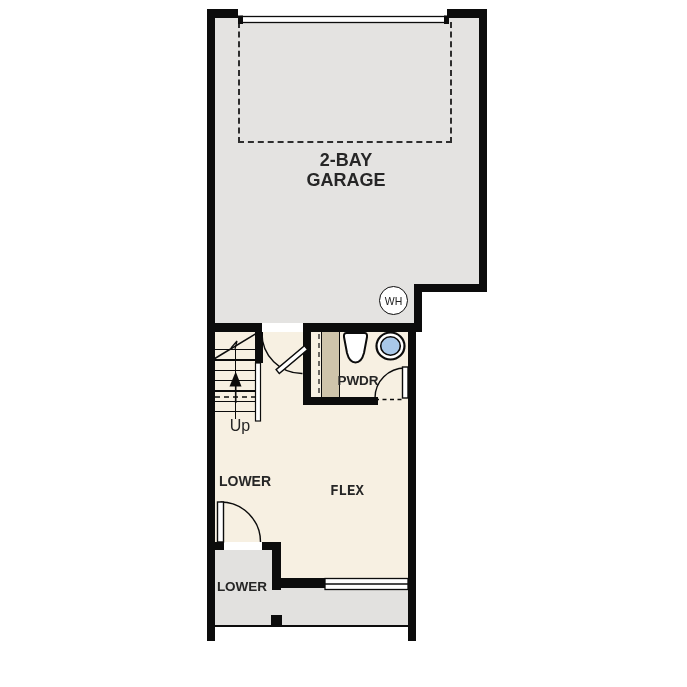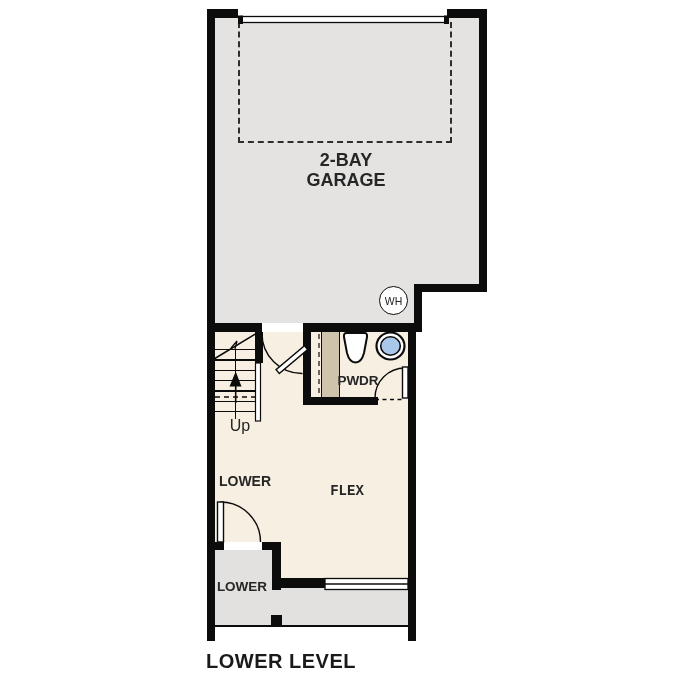--- a/index.html
+++ b/index.html
@@ -66,21 +66,20 @@
 
   <div class="label center" style="left:346px;top:170px;font-size:18px;line-height:20px;text-align:center;">
     <div>2-BAY</div>
     <div>GARAGE</div>
   </div>
   <div class="label center" style="left:358px;top:380px;font-size:13.5px;">PWDR</div>
   <div class="label center" style="left:245px;top:481px;font-size:14px;">LOWER</div>
   <div class="label center" style="left:347px;top:491px;font-size:14px;font-family:Liberation Mono, monospace;">FLEX</div>
   <div class="label center" style="left:242px;top:586px;font-size:13.5px;">LOWER</div>
   <div class="label center" style="left:234px;top:426px;font-size:16px;font-weight:normal;padding-left:12px;">Up</div>
-  <div class="label" style="left:206px;top:650px;font-size:20px;letter-spacing:0.5px;color:#1a1a1a;">LOWER LEVEL</div>
 
   <svg class="overlay" width="687" height="687" viewBox="0 0 687 687">
 
     <rect class="leaf" x="241" y="16.5" width="205" height="6" stroke-width="1.3"></rect>
     <rect class="solid" x="238" y="15.5" width="5" height="8.5"></rect>
     <rect class="solid" x="444" y="15.5" width="5" height="8.5"></rect>
 
     <path class="ln" d="M214,359 L257,333" stroke-width="1.5"></path>
     <path class="ln" d="M231,348 L237,341 L235,349" stroke-width="1.2"></path>
     <path class="ln" d="M215,397 H257" stroke-width="1.3" stroke-dasharray="5 4"></path>

